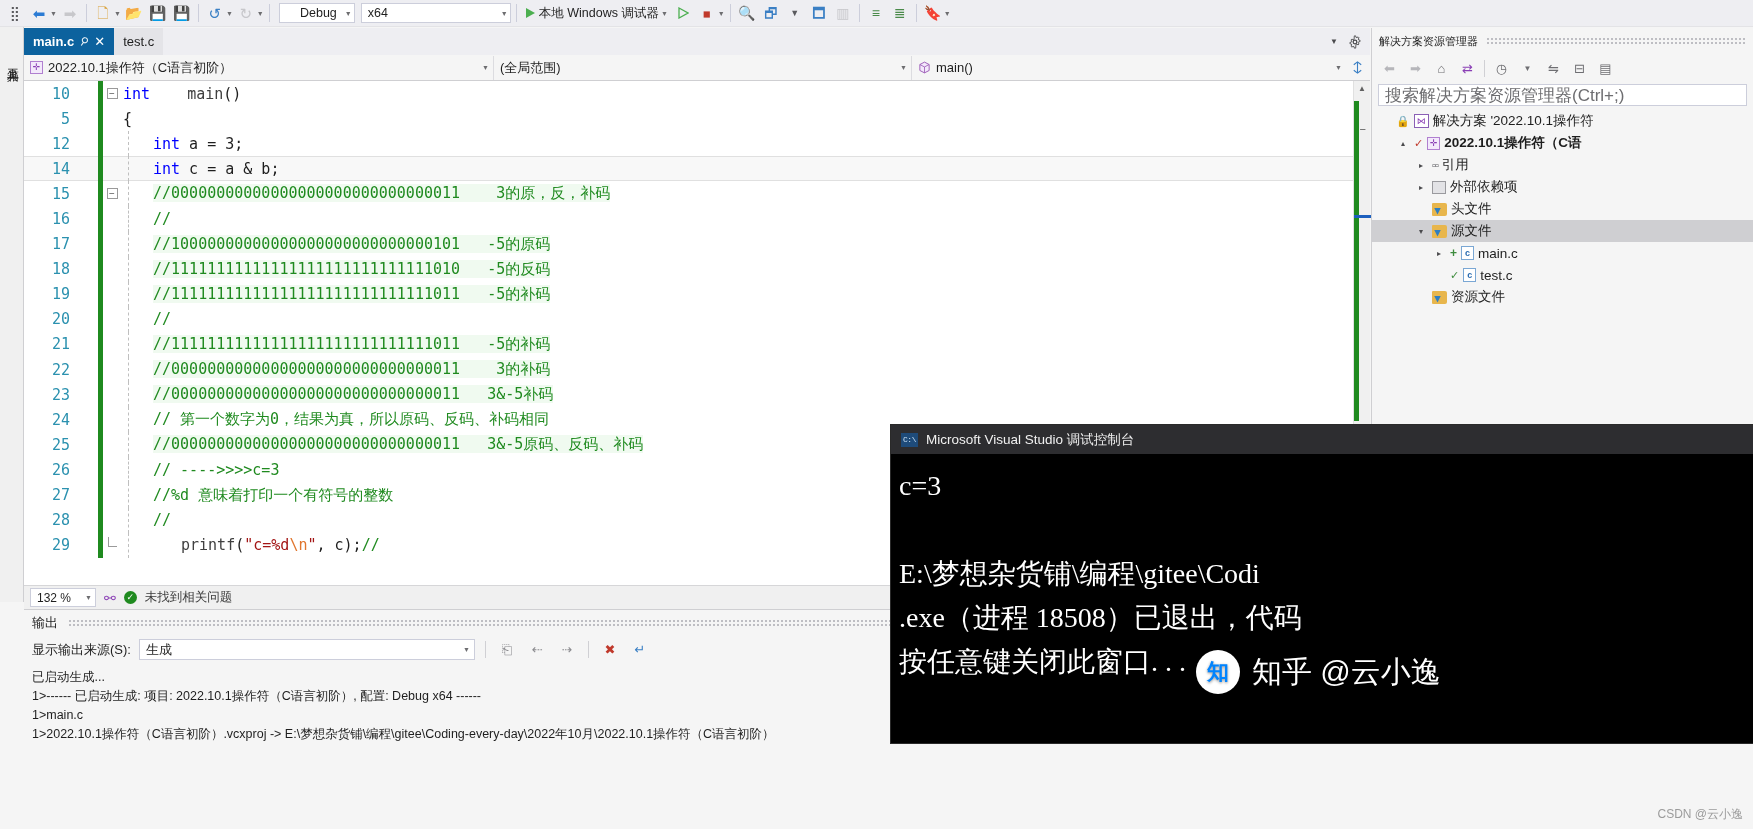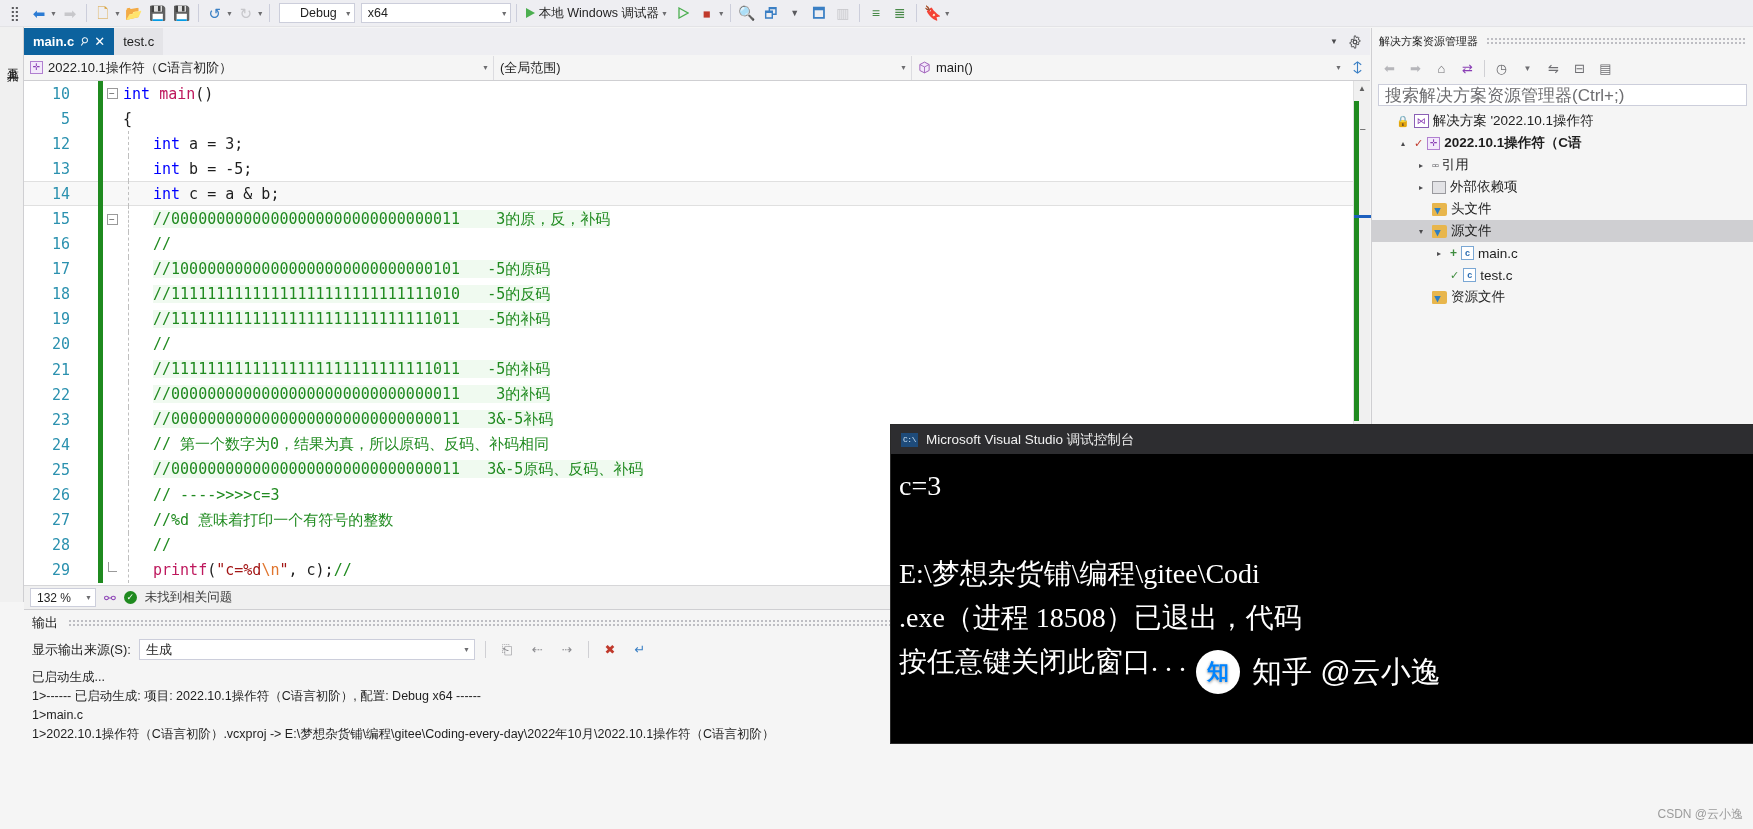--- a/index.html
+++ b/index.html
@@ -101,21 +101,21 @@
             line-height:9px; color:#555; font-family:"Liberation Sans",sans-serif; }
   .ind{ width:16px; flex:0 0 16px; align-self:stretch; position:relative; }
   .ind.dash::before{ content:""; position:absolute; left:7px; top:0; bottom:0;
                      border-left:1px dashed #bfbfbf; }
   .code{ padding-left:2px; }
   .kw{ color:#0000ff; }
   .cm{ color:#1f8a1f; background:#f0faf0; }
   .cm-plain{ color:#1f8a1f; }
   .st{ color:#a31515; }
   .esc{ color:#e0752d; }
-  .fn{ color:#be185d; }
+  .fn{ color:#404040;margin-left:28px; }
   .pl{ color:#1e1e1e; }
 
   
   .ed-scroll{
     position:absolute; right:0; top:81px; width:17px; height:504px; background:#f0f0f0;
     border-left:1px solid #e0e0e0;
   }
   .ed-scroll .up,.ed-scroll .dn{ height:15px; display:flex; align-items:center; justify-content:center;
                                  font-size:8px; color:#606060; }
   .ed-green{ position:absolute; left:0px; top:20px; width:5px; height:320px; background:#1f8a1f; }
@@ -349,21 +349,20 @@
       <svg width="13" height="13" viewBox="0 0 14 14">
           <path d="M7 1v12M3 4l4-3 4 3M3 10l4 3 4-3" stroke="#3a7fc4" stroke-width="1.2" fill="none"></path>
         </svg>
     </div>
   </div>
 
   <div class="editor" id="editor">
       <div class="coderow"><div class="lnum">10</div><div class="gutglyph"></div><div class="chgbar"></div><div class="foldcol"><span class="foldbox">−</span></div><div class="code"><span class="kw">int</span><span class="pl"> </span><span class="fn">main</span><span class="pl">()</span></div></div>
       <div class="coderow"><div class="lnum">5</div><div class="gutglyph"></div><div class="chgbar"></div><div class="foldcol"></div><div class="code"><span class="pl">{</span></div></div>
       <div class="coderow"><div class="lnum">12</div><div class="gutglyph"></div><div class="chgbar"></div><div class="foldcol"></div><div class="ind dash"></div><div style="width: 14px; flex: 0 0 14px;"></div><div class="code"><span class="kw">int</span><span class="pl"> a = </span><span class="pl">3;</span></div></div>
-      <div class="coderow"><div class="lnum">13</div><div class="gutglyph"></div><div class="chgbar"></div><div class="foldcol"></div><div class="ind dash"></div><div style="width: 14px; flex: 0 0 14px;"></div><div class="code"><span class="kw">int</span><span class="pl"> b = -5;</span></div></div>
       <div class="coderow hl"><div class="lnum">14</div><div class="gutglyph"></div><div class="chgbar"></div><div class="foldcol"></div><div class="ind dash"></div><div style="width: 14px; flex: 0 0 14px;"></div><div class="code"><span class="kw">int</span><span class="pl"> c = a &amp; b;</span></div></div>
       <div class="coderow"><div class="lnum">15</div><div class="gutglyph"></div><div class="chgbar"></div><div class="foldcol"><span class="foldbox">−</span></div><div class="ind dash"></div><div style="width: 14px; flex: 0 0 14px;"></div><div class="code"><span class="cm">//00000000000000000000000000000011    3的原，反，补码</span></div></div>
       <div class="coderow"><div class="lnum">16</div><div class="gutglyph"></div><div class="chgbar"></div><div class="foldcol"></div><div class="ind dash"></div><div style="width: 14px; flex: 0 0 14px;"></div><div class="code"><span class="cm-plain">//</span></div></div>
       <div class="coderow"><div class="lnum">17</div><div class="gutglyph"></div><div class="chgbar"></div><div class="foldcol"></div><div class="ind dash"></div><div style="width: 14px; flex: 0 0 14px;"></div><div class="code"><span class="cm">//10000000000000000000000000000101   -5的原码</span></div></div>
       <div class="coderow"><div class="lnum">18</div><div class="gutglyph"></div><div class="chgbar"></div><div class="foldcol"></div><div class="ind dash"></div><div style="width: 14px; flex: 0 0 14px;"></div><div class="code"><span class="cm">//11111111111111111111111111111010   -5的反码</span></div></div>
       <div class="coderow"><div class="lnum">19</div><div class="gutglyph"></div><div class="chgbar"></div><div class="foldcol"></div><div class="ind dash"></div><div style="width: 14px; flex: 0 0 14px;"></div><div class="code"><span class="cm">//11111111111111111111111111111011   -5的补码</span></div></div>
       <div class="coderow"><div class="lnum">20</div><div class="gutglyph"></div><div class="chgbar"></div><div class="foldcol"></div><div class="ind dash"></div><div style="width: 14px; flex: 0 0 14px;"></div><div class="code"><span class="cm-plain">//</span></div></div>
       <div class="coderow"><div class="lnum">21</div><div class="gutglyph"></div><div class="chgbar"></div><div class="foldcol"></div><div class="ind dash"></div><div style="width: 14px; flex: 0 0 14px;"></div><div class="code"><span class="cm">//11111111111111111111111111111011   -5的补码</span></div></div>
       <div class="coderow"><div class="lnum">22</div><div class="gutglyph"></div><div class="chgbar"></div><div class="foldcol"></div><div class="ind dash"></div><div style="width: 14px; flex: 0 0 14px;"></div><div class="code"><span class="cm">//00000000000000000000000000000011    3的补码</span></div></div>
       <div class="coderow"><div class="lnum">23</div><div class="gutglyph"></div><div class="chgbar"></div><div class="foldcol"></div><div class="ind dash"></div><div style="width: 14px; flex: 0 0 14px;"></div><div class="code"><span class="cm">//00000000000000000000000000000011   3&amp;-5补码</span></div></div>

